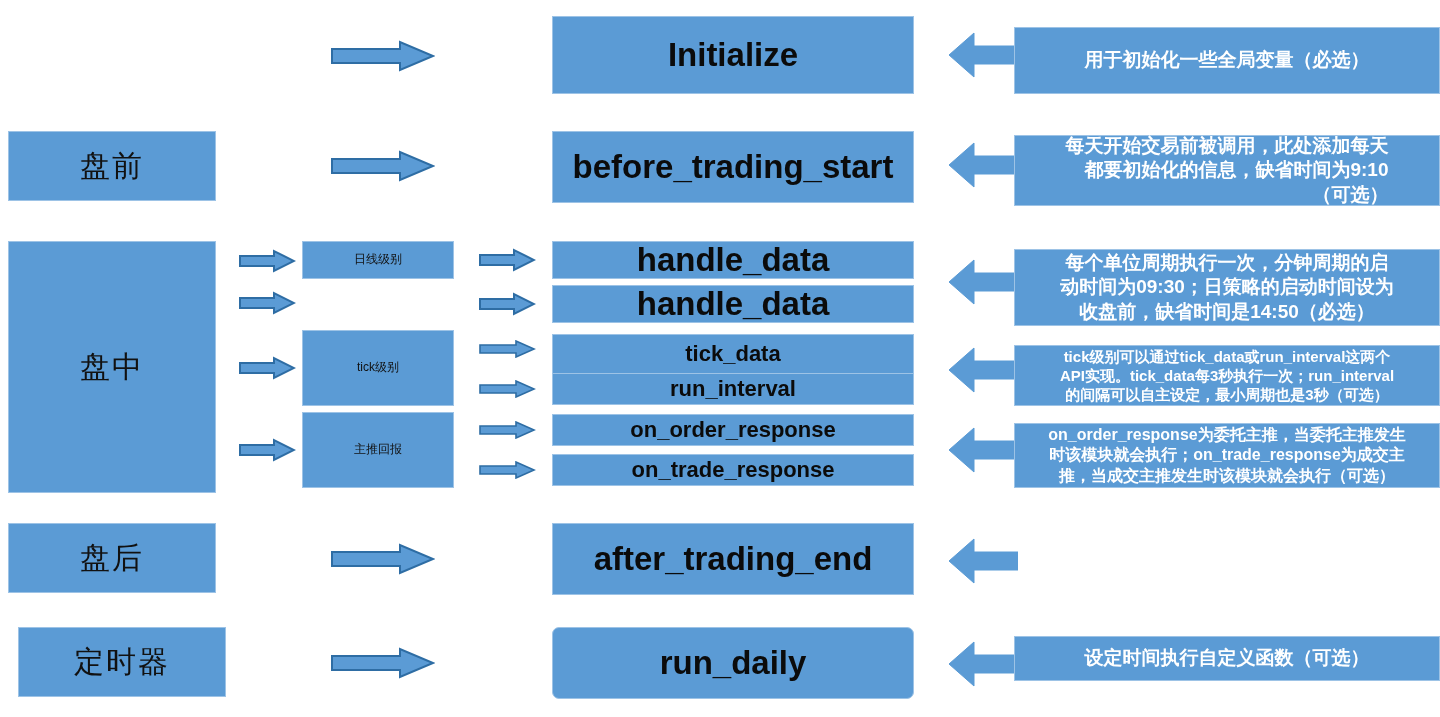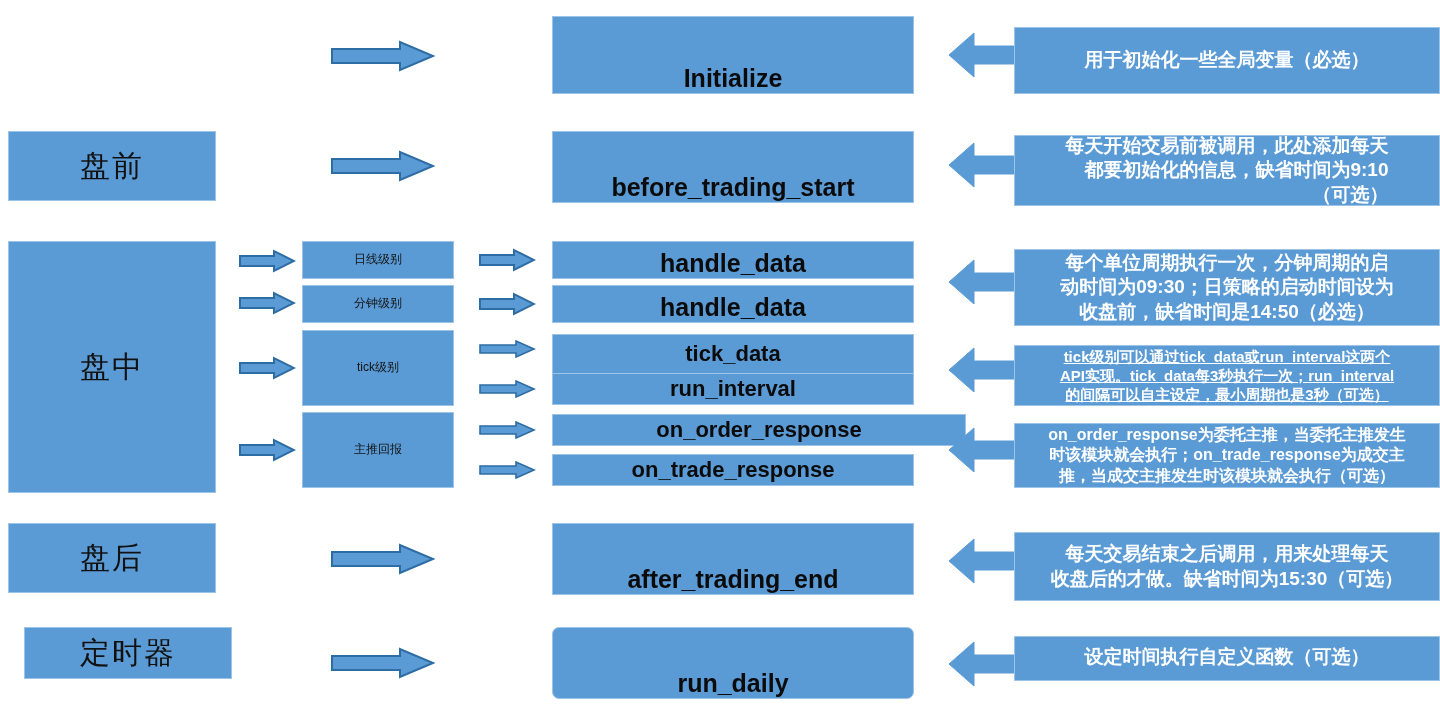--- a/index.html
+++ b/index.html
@@ -29,21 +29,21 @@
     font-size:30px;
     font-weight:400;
     letter-spacing:2px;
     color:#111;
   }
   
   .fn{
     font-weight:bold;
     color:#0b0b0b;
   }
-  .fn.lg{font-size:25px;align-items:flex-end;}
+  .fn.lg{font-size:33px;}
   .fn.md{font-size:22px;}
   
   .sub{
     font-size:12px;
     color:#111;
   }
 
   
   .note{
     position:absolute;
@@ -66,21 +66,21 @@
   .note .tail{
     position:absolute;
     left:0;
     width:70px;
     background:transparent;
   }
   .note .tail svg{display:block;}
   .note.t1 .body{font-size:19px;}
   .note.t2 .body{font-size:19px;text-align:right;}
   .note.t3 .body{font-size:19px;}
-  .note.t4 .body{font-size:15px;text-decoration:underline;}
+  .note.t4 .body{font-size:15px;}
   .note.t5 .body{font-size:16px;}
 
   
   .arrow{position:absolute;}
   .arrow svg{display:block;}
 
   .nowrap{white-space:nowrap;}
   .multi{white-space:pre-line;}
 </style>
 </head>
@@ -94,21 +94,21 @@
   </div>
 
   <div class="box phase" style="left:8px;top:131px;width:208px;height:70px;">
     <span>盘前</span>
   </div>
 
   <div class="box phase" style="left:8px;top:523px;width:208px;height:70px;">
     <span>盘后</span>
   </div>
 
-  <div class="box phase" style="left:24px;top:627px;width:208px;height:52px;">
+  <div class="box phase" style="left:18px;top:627px;width:208px;height:70px;">
     <span>定时器</span>
   </div>
 
   <div class="arrow" style="left:330px;top:40px;width:105px;height:32px;">
     <svg width="105" height="32" viewBox="0 0 105 32">
       <polygon points="2,9 70,9 70,2 103,16 70,30 70,23 2,23" fill="#5B9BD5" stroke="#2E6DA4" stroke-width="2"></polygon>
     </svg>
   </div>
 
   <div class="arrow" style="left:330px;top:150px;width:105px;height:32px;">
@@ -146,23 +146,20 @@
   </div>
   <div class="arrow" style="left:238px;top:438px;width:58px;height:24px;">
     <svg width="58" height="24" viewBox="0 0 58 24">
       <polygon points="2,7 36,7 36,2 56,12 36,22 36,17 2,17" fill="#5B9BD5" stroke="#2E6DA4" stroke-width="2"></polygon>
     </svg>
   </div>
 
   <div class="box sub" style="left:302px;top:241px;width:152px;height:38px;">
     <span>日线级别</span>
   </div>
-  <div class="box sub" style="left:302px;top:285px;width:152px;height:38px;">
-    <span>分钟级别</span>
-  </div>
   <div class="box sub" style="left:302px;top:330px;width:152px;height:76px;">
     <span>tick级别</span>
   </div>
   <div class="box sub" style="left:302px;top:412px;width:152px;height:76px;">
     <span>主推回报</span>
   </div>
 
   <div class="arrow" style="left:478px;top:248px;width:58px;height:24px;">
     <svg width="58" height="24" viewBox="0 0 58 24">
       <polygon points="2,7 36,7 36,2 56,12 36,22 36,17 2,17" fill="#5B9BD5" stroke="#2E6DA4" stroke-width="2"></polygon>
@@ -211,21 +208,21 @@
   </div>
 
   <div class="box fn md" style="left:552px;top:334px;width:362px;height:40px;">
     <span class="nowrap">tick_data</span>
   </div>
 
   <div class="box fn md" style="left:552px;top:373px;width:362px;height:32px;">
     <span class="nowrap">run_interval</span>
   </div>
 
-  <div class="box fn md" style="left:552px;top:414px;width:414px;height:32px;">
+  <div class="box fn md" style="left:552px;top:414px;width:362px;height:32px;">
     <span class="nowrap">on_order_response</span>
   </div>
 
   <div class="box fn md" style="left:552px;top:454px;width:362px;height:32px;">
     <span class="nowrap">on_trade_response</span>
   </div>
 
   <div class="box fn lg" style="left:552px;top:523px;width:362px;height:72px;">
     <span class="nowrap">after_trading_end</span>
   </div>
@@ -296,27 +293,23 @@
 推，当成交主推发生时该模块就会执行（可选）</span>
     </div>
   </div>
 
   <div class="note t3" style="left:948px;top:521px;width:492px;height:80px;">
     <div class="tail" style="top:15px;height:50px;">
       <svg width="70" height="50" viewBox="0 0 70 50">
         <polygon points="1,25 26,3 26,16 70,16 70,34 26,34 26,47" fill="#5B9BD5" stroke="#5B9BD5" stroke-width="1"></polygon>
       </svg>
     </div>
-    <div class="body">
-      <span class="multi">每天交易结束之后调用，用来处理每天
-收盘后的才做。缺省时间为15:30（可选）</span>
-    </div>
-  </div>
-
-  <div class="note t3" style="left:948px;top:625px;width:492px;height:56px;font-family:Liberation Mono, monospace;">
+  </div>
+
+  <div class="note t3" style="left:948px;top:625px;width:492px;height:56px;">
     <div class="tail" style="top:14px;height:50px;">
       <svg width="70" height="50" viewBox="0 0 70 50">
         <polygon points="1,25 26,3 26,16 70,16 70,34 26,34 26,47" fill="#5B9BD5" stroke="#5B9BD5" stroke-width="1"></polygon>
       </svg>
     </div>
     <div class="body">
       <span class="multi">设定时间执行自定义函数（可选）</span>
     </div>
   </div>
 

